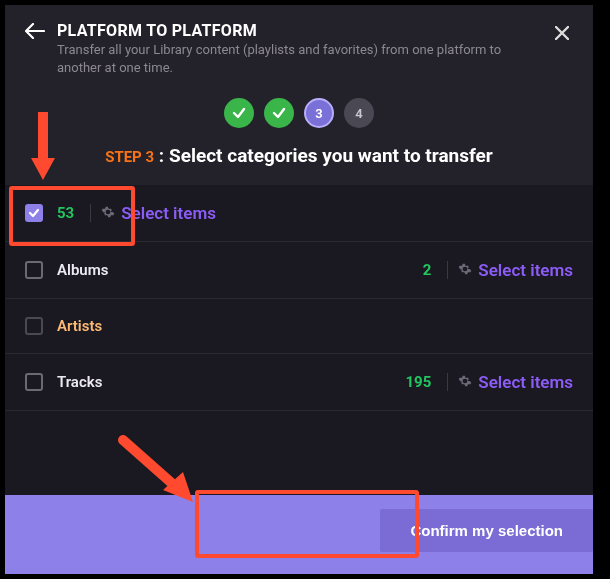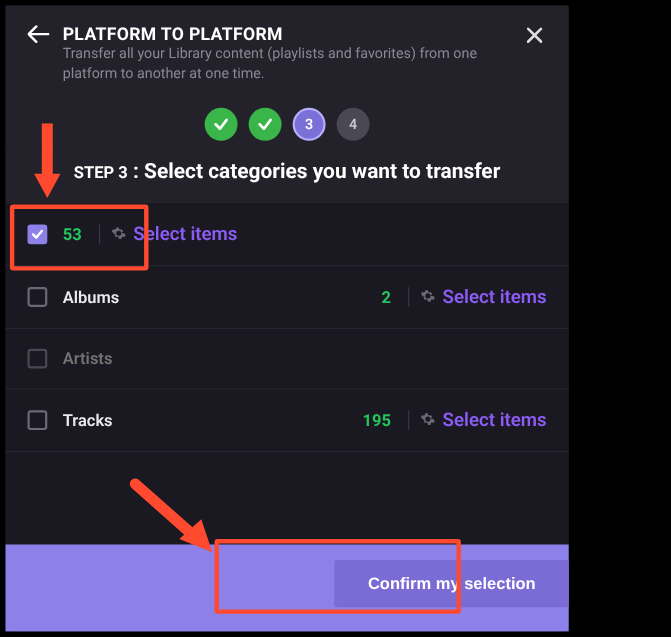--- a/index.html
+++ b/index.html
@@ -8,21 +8,21 @@
     font-family: -apple-system, BlinkMacSystemFont, "Segoe UI", Roboto, sans-serif;
     width: 610px;
     height: 579px;
     overflow: hidden;
     position: relative;
   }
   .modal {
     position: absolute;
     left: 5px;
     top: 5px;
-    width: 512px;
+    width: 588px;
     height: 569px;
     background: #1a1820;
     border-radius: 4px;
     display: flex;
     flex-direction: column;
   }
   .header {
     padding: 16px 20px 14px 20px;
     display: flex;
     align-items: flex-start;
@@ -72,30 +72,30 @@
     font-weight: 600;
   }
   .step.done { background: #3ab54a; color: #fff; }
   .step.active { background: #7b6fd8; color: #fff; border: 2px solid #b8affb; }
   .step.next { background: #4a4852; color: #c9c7d0; }
   .step-title {
     text-align: center;
     padding: 12px 0 18px 0;
     background: #232129;
   }
-  .step-title .prefix { color: #ffffff; font-weight: 700; font-size: 15px; }
+  .step-title .prefix { color: #f97316; font-weight: 700; font-size: 15px; }
   .step-title .main { color: #fff; font-weight: 700; font-size: 19px; }
   .categories { flex: 1; background: #1a1820; }
   .cat-row {
     display: flex;
     align-items: center;
     padding: 18px 20px;
     border-bottom: 1px solid #2a2832;
   }
-  .cat-row.disabled .cat-label { color: #737373; }
+  .cat-row.disabled .cat-label { color: #fdba74; }
   .checkbox {
     width: 18px;
     height: 18px;
     border: 2px solid #6b6975;
     border-radius: 3px;
     margin-right: 14px;
     display: flex;
     align-items: center;
     justify-content: center;
     cursor: pointer;

